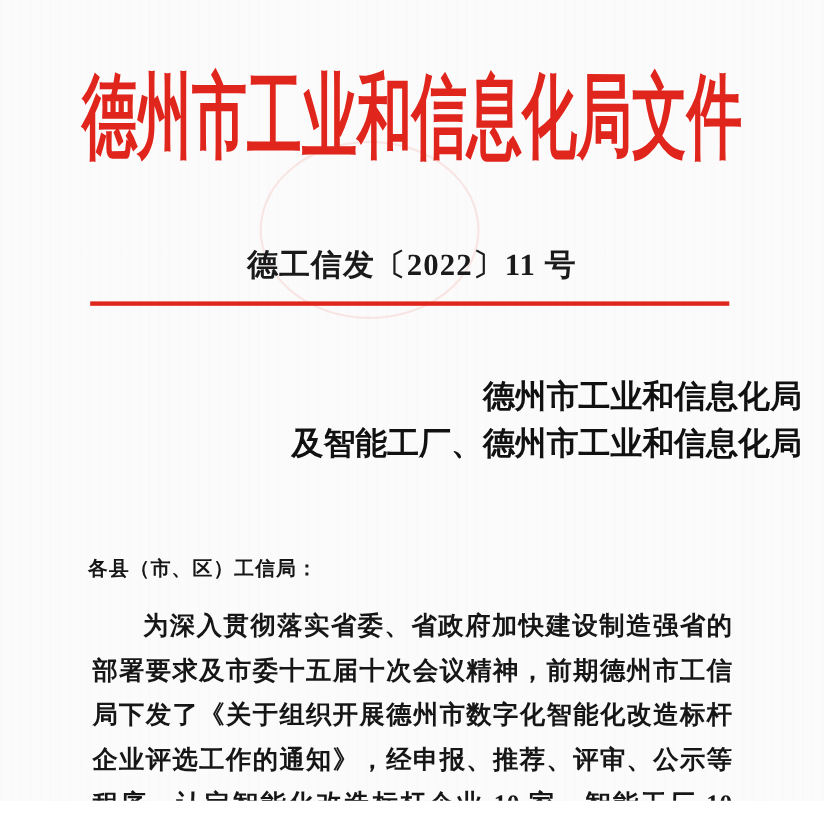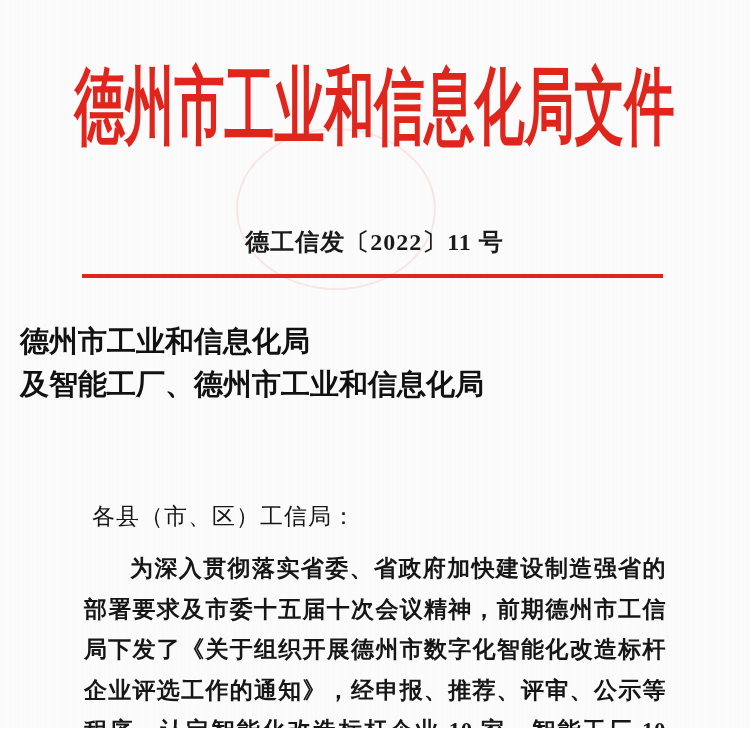--- a/index.html
+++ b/index.html
@@ -37,46 +37,46 @@
     font-weight: 900;
     line-height: 1;
     transform: scaleY(1.68);
     transform-origin: top center;
     letter-spacing: 0px;
   }
   .doc-no {
     position: absolute;
     top: 227px; left: 0; right: 0;
     text-align: center;
-    font-size: 24px;
+    font-size: 28px;
     font-weight: bold;
     line-height: 30px;
     color: var(--ink, #1a1a1a);
     letter-spacing: 1px;
   }
   .red-rule {
     position: absolute;
     top: 274px; left: 82px;
     width: 581px; height: 4px;
     background: var(--red, #e0251c);
   }
   .doc-title {
     position: absolute;
-    top: 320px; left: 20px; right: 20px;
-    text-align: left;
+    top: 340px; left: 20px; right: 20px;
+    text-align: right;
     font-size: 29px;
     font-weight: bold;
     line-height: 43px;
     color: #111111;
   }
   .salutation {
     position: absolute;
-    top: 502px; left: 92px;
-    font-size: 23px;
-    font-weight: 400;
+    top: 502px; left: 80px;
+    font-size: 18px;
+    font-weight: 700;
     line-height: 30px;
     color: #161616;
     letter-spacing: 1px;
   }
   .body-para {
     position: absolute;
     top: 549px; left: 84px;
     width: 582px;
     margin: 0;
     font-size: 23px;

